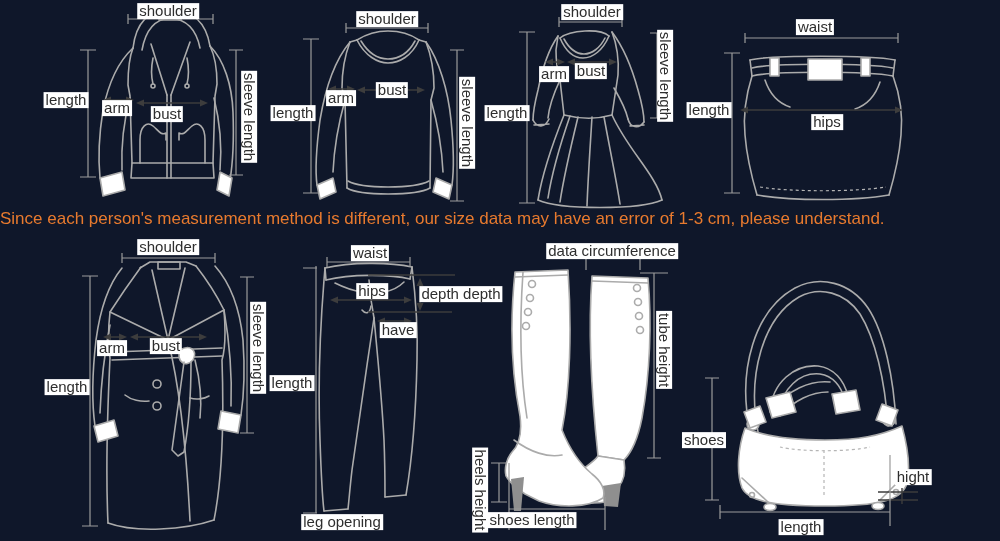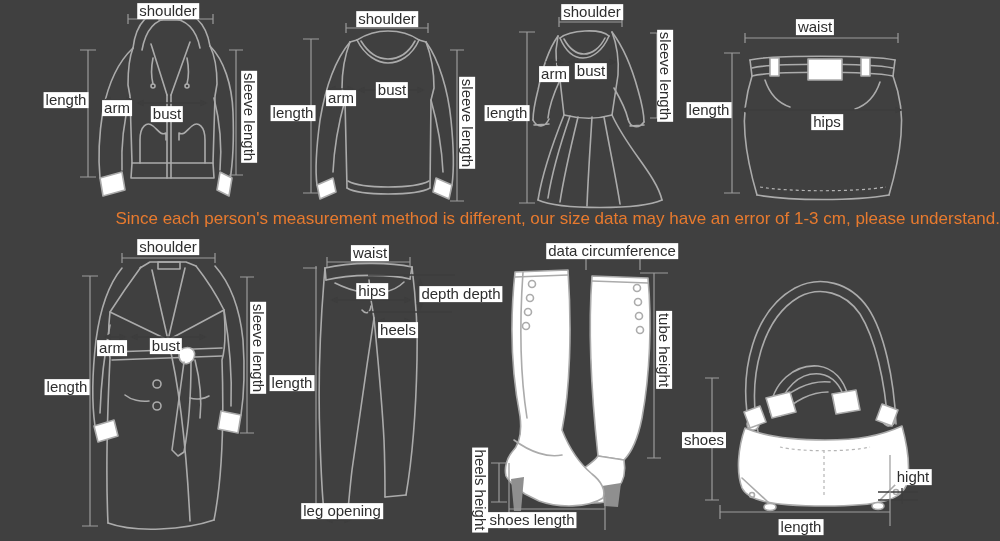--- a/index.html
+++ b/index.html
@@ -1,22 +1,22 @@
 <!DOCTYPE html>
 <html><head>
 <meta charset="utf-8">
 <style>
   html,body{margin:0;padding:0;background:#fff;}
-  .stage{position:relative;width:1000px;height:541px;background:#404040;overflow:hidden;
+  .stage{position:relative;width:1000px;height:541px;background:#0f172a;overflow:hidden;
          font-family:"Liberation Sans","DejaVu Sans",sans-serif;}
   .stage svg{position:absolute;left:0;top:0;}
   .lbl{position:absolute;transform:translate(-50%,-50%);font-size:15px;line-height:1.05;
        color:#2e2e2e;background:#fff;padding:0 2px;white-space:nowrap;}
   .vert{writing-mode:vertical-rl;padding:2px 0;}
-  .notice{position:absolute;left:0;top:209px;width:100%;text-align:right;
+  .notice{position:absolute;left:0;top:209px;width:100%;text-align:left;
           font-size:17px;color:#e87a2e;background:transparent;}
   
   .g  {stroke:#ababab;fill:none;stroke-width:1.6;stroke-linecap:round;stroke-linejoin:round;}
   .gf {stroke:#ababab;fill:#fff;stroke-width:1.6;stroke-linejoin:round;}
   .gd {fill:#8f8f8f;stroke:none;}
   .gdash{stroke:#b5b5b5;fill:none;stroke-width:1.2;stroke-dasharray:3 3;}
   .m  {stroke:#9b9b9b;fill:none;stroke-width:1.2;}
   .a  {stroke:#3d3d3d;fill:none;stroke-width:1.4;}
   .af {fill:#3d3d3d;stroke:none;}
 </style>
@@ -284,23 +284,23 @@
 
   <span class="lbl" style="left:168px;top:247px">shoulder</span>
   <span class="lbl" style="left:67px;top:387px">length</span>
   <span class="lbl" style="left:112px;top:348px">arm</span>
   <span class="lbl" style="left:166px;top:346px">bust</span>
   <span class="lbl vert" style="left:258px;top:348px">sleeve length</span>
 
   <span class="lbl" style="left:370px;top:253px">waist</span>
   <span class="lbl" style="left:372px;top:291px">hips</span>
   <span class="lbl" style="left:461px;top:294px">depth depth</span>
-  <span class="lbl" style="left:398px;top:330px">heels</span>
+  <span class="lbl" style="left:398px;top:330px">have</span>
   <span class="lbl" style="left:292px;top:383px">length</span>
-  <span class="lbl" style="left:342px;top:511px">leg opening</span>
+  <span class="lbl" style="left:342px;top:522px">leg opening</span>
 
   <span class="lbl" style="left:612px;top:251px">data circumference</span>
   <span class="lbl vert" style="left:664px;top:350px">tube height</span>
   <span class="lbl vert" style="left:480px;top:490px">heels height</span>
   <span class="lbl" style="left:532px;top:520px">shoes length</span>
 
   <span class="lbl" style="left:704px;top:440px">shoes</span>
   <span class="lbl" style="left:913px;top:477px">hight</span>
   <span class="lbl" style="left:801px;top:527px">length</span>
 

